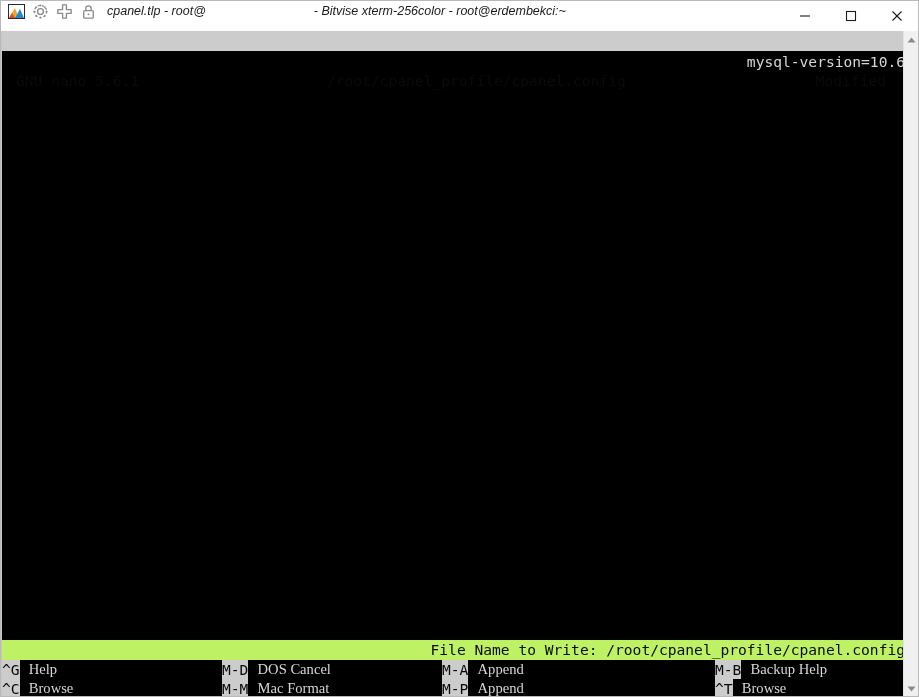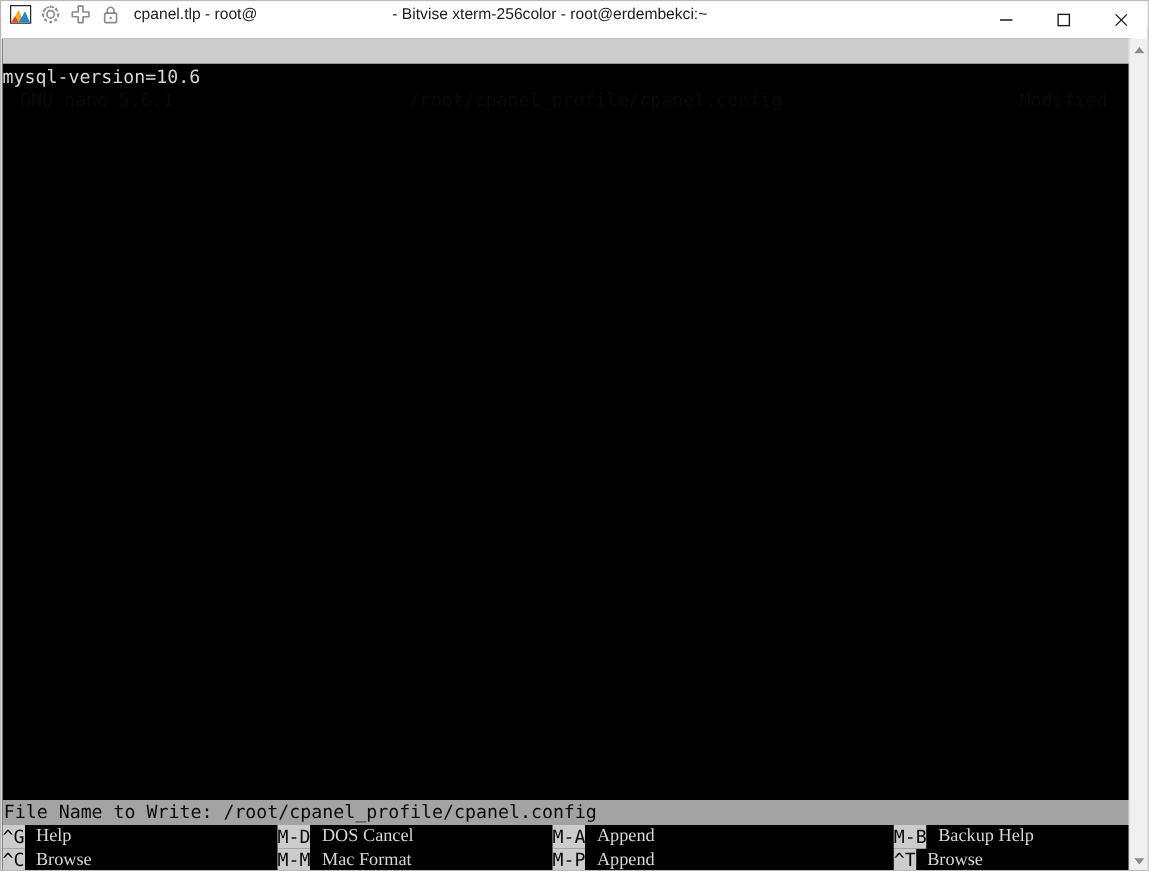--- a/index.html
+++ b/index.html
@@ -26,20 +26,21 @@
 
   
   #titlebar {
     position: absolute;
     left: 0; top: 0;
     width: 919px;
     height: 20px;
     background: #ffffff;
     display: flex;
     align-items: center;
+    font-style: italic;
   }
   .tb-icons {
     display: flex;
     align-items: center;
     padding-left: 6px;
     gap: 5px;
   }
   .tb-icon {
     width: 19px;
     height: 19px;
@@ -75,20 +76,21 @@
 
   
   #terminal {
     position: absolute;
     left: 1px;
     top: 30px;
     width: 903px;
     height: 666px;
     background: #000000;
     overflow: hidden;
+    text-align: right;
   }
 
   .tline {
     position: absolute;
     left: 0;
     width: 903px;
     height: 19px;
     line-height: 19px;
     font-family: "DejaVu Sans Mono", "Liberation Mono", monospace;
     font-size: 14.6px;
@@ -121,21 +123,21 @@
   }
 
   
   #prompt-line {
     position: absolute;
     left: 0;
     top: 609px;
     width: 903px;
     height: 20px;
     line-height: 20px;
-    background: #a3a3a3;
+    background: #bef264;
     color: #0a0a0a;
     font-family: "DejaVu Sans Mono", "Liberation Mono", monospace;
     font-size: 14.6px;
     white-space: pre;
     padding-left: 1px;
     box-sizing: border-box;
   }
 
   
   .shortrow {

